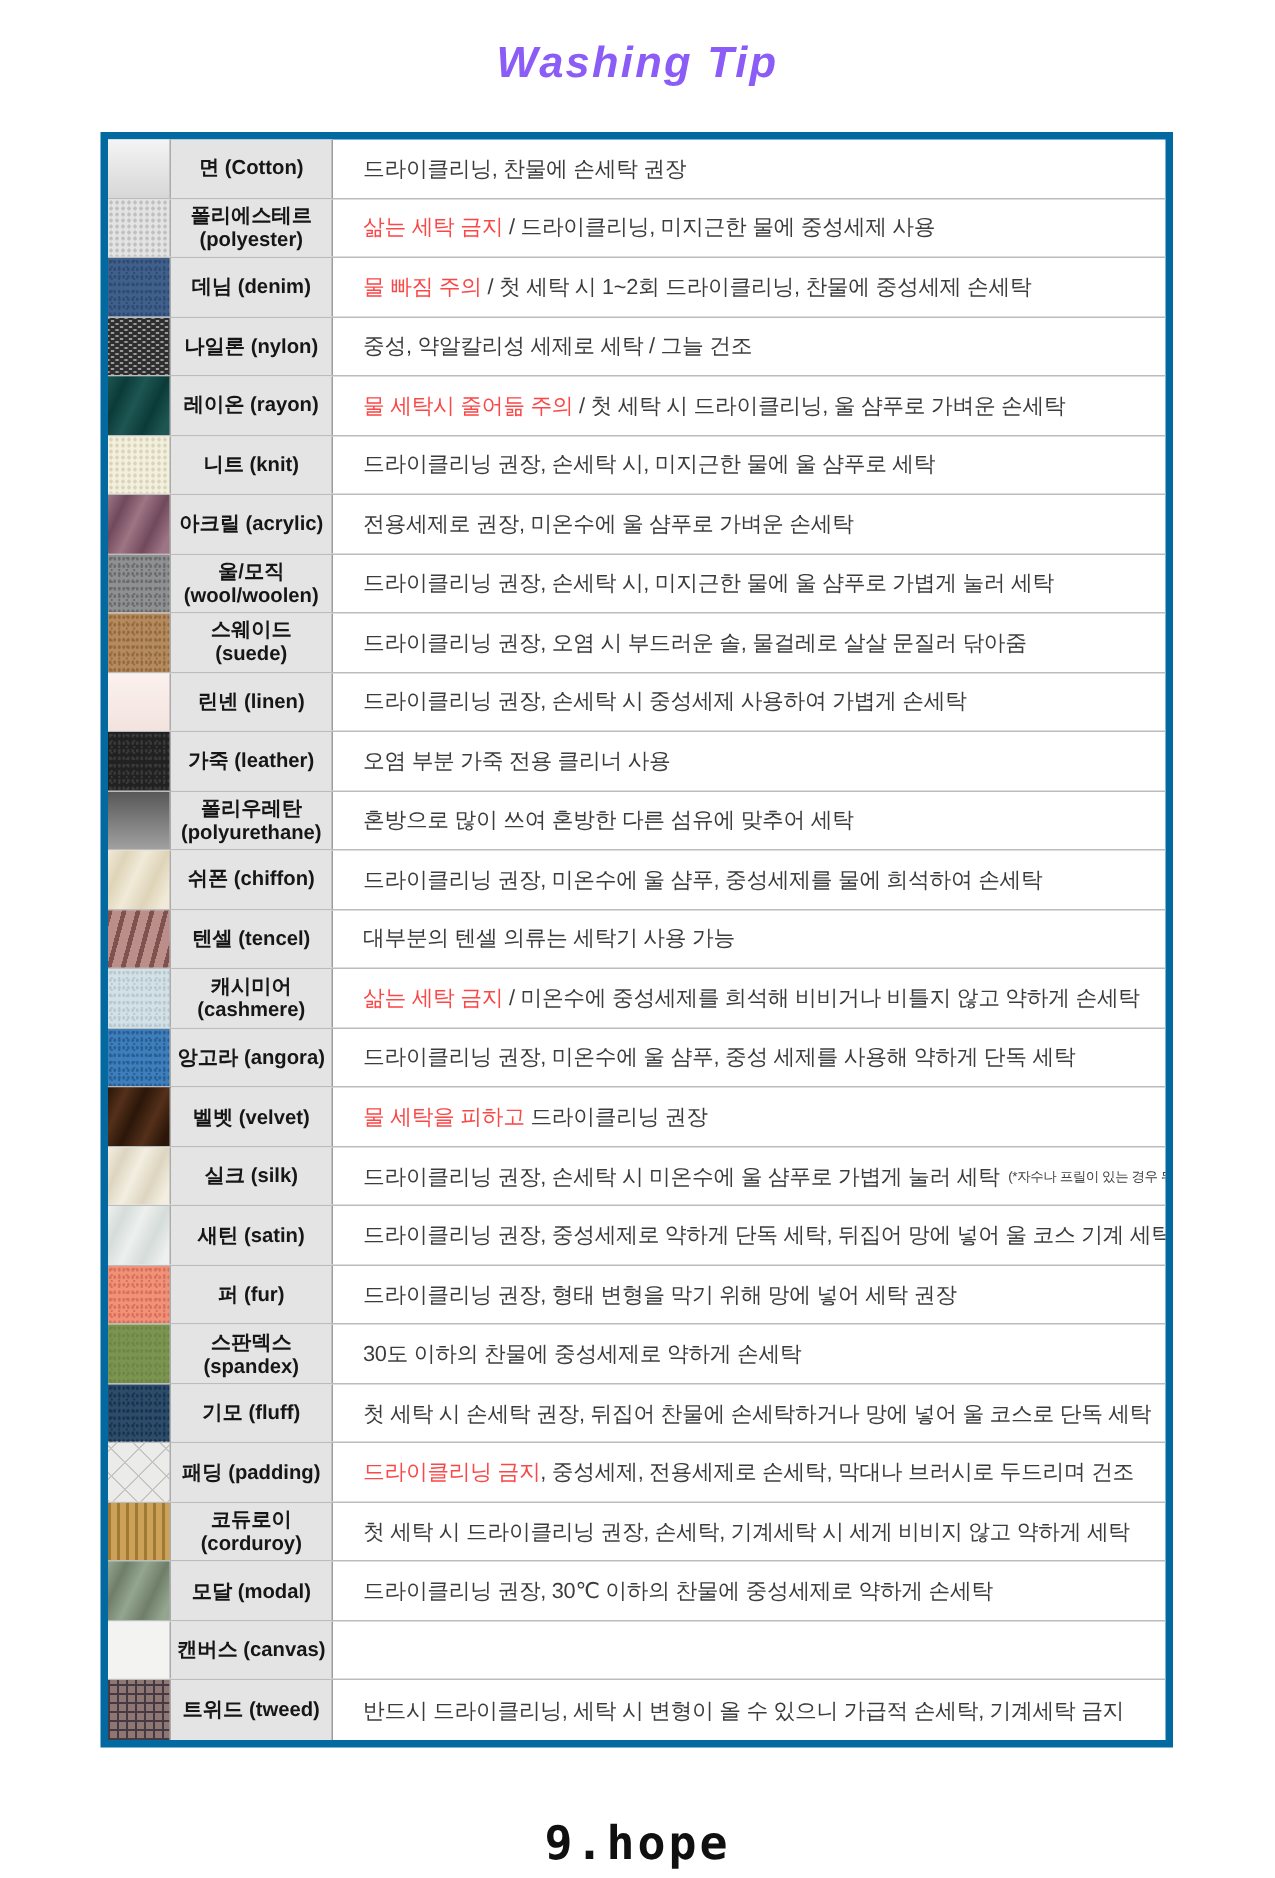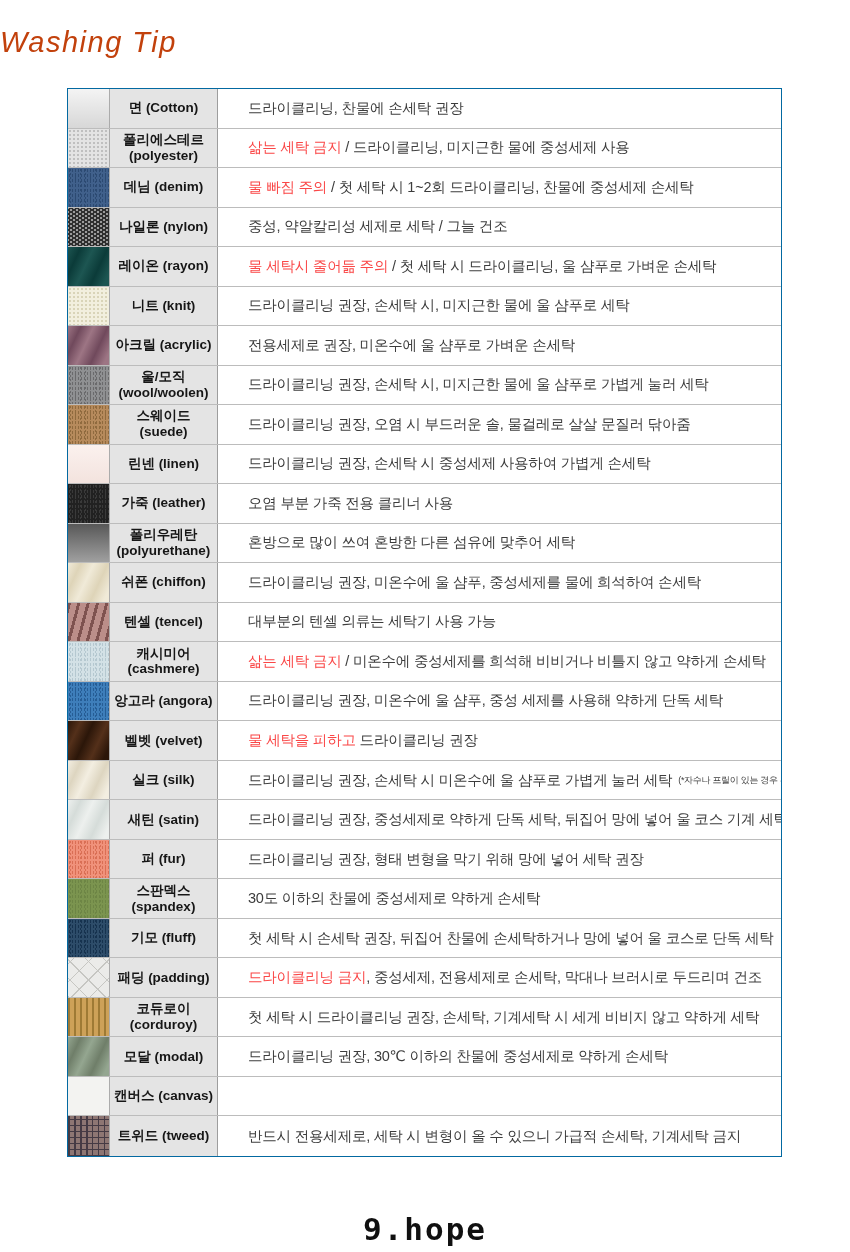--- a/index.html
+++ b/index.html
@@ -2,42 +2,42 @@
 <html><head>
 <meta charset="utf-8">
 <style>
   html,body{margin:0;padding:0;}
   body{
     width:850px;height:1252px;background:#ffffff;position:relative;
     font-family:"Liberation Sans","DejaVu Sans",sans-serif;
     -webkit-font-smoothing:antialiased;
   }
   .title{
-    position:absolute;top:26px;left:0;width:850px;text-align:left;
-    font-style:italic;font-weight:400;font-size:29px;letter-spacing:1.5px;color:#c2410c;
+    position:absolute;top:26px;left:0;width:850px;text-align:center;
+    font-style:italic;font-weight:700;font-size:29px;letter-spacing:1.5px;color:#8b5cf6;
   }
   .wash-table{
     position:absolute;left:67px;top:88px;width:715px;
-    border:1px solid #0369a1;box-sizing:border-box;background:#ffffff;
+    border:5px solid #0369a1;box-sizing:border-box;background:#ffffff;
   }
   .row{
     display:flex;height:39.52px;box-sizing:border-box;border-bottom:1px solid #bcbcbc;
   }
   .row:last-child{border-bottom:none;justify-content:space-between;}
   .swatch{
     width:42px;flex:none;box-sizing:border-box;border-right:1px solid #ababab;
   }
   .name{
     width:108px;flex:none;box-sizing:border-box;background:#e4e4e4;border-right:1px solid #9d9d9d;
     display:flex;flex-direction:column;align-items:center;justify-content:center;
     font-weight:bold;font-size:13.5px;line-height:1.18;color:#161616;text-align:center;
     white-space:nowrap;overflow:hidden;
   }
   .inst{
-    flex:1;display:flex;align-items:center;padding-left:30px;padding-right:4px;
+    flex:1;display:flex;align-items:center;padding-left:20px;padding-right:4px;
     font-size:14.5px;color:#3c3c3c;letter-spacing:-0.2px;
     white-space:nowrap;overflow:hidden;
   }
   .inst .seg{white-space:pre;}
   .inst .small{font-size:9px;letter-spacing:-0.3px;margin-left:2px;color:#3c3c3c;}
   .footer-logo{
     position:absolute;top:1211px;left:0;width:850px;text-align:center;
     font-family:"DejaVu Sans Mono","Liberation Mono",monospace;
     font-weight:bold;font-size:31px;letter-spacing:2px;color:#101010;
   }
@@ -292,18 +292,18 @@
       <div class="name">
         <div>캔버스 (canvas)</div>
       </div>
     </div>
     <div class="row">
       <div class="swatch" style="background-color: rgb(142, 118, 115); background-image: repeating-linear-gradient(0deg, rgb(69, 58, 68) 0px, rgb(69, 58, 68) 1.5px, transparent 1.5px, transparent 6px), repeating-linear-gradient(90deg, rgb(69, 58, 68) 0px, rgb(69, 58, 68) 1.5px, transparent 1.5px, transparent 6px);"></div>
       <div class="name">
         <div>트위드 (tweed)</div>
       </div>
       <div class="inst">
-        <span class="seg">반드시 전용세제로, 세탁 시 변형이 올 수 있으니 가급적 손세탁, 기계세탁 금지</span>
+        <span class="seg">반드시 드라이클리닝, 세탁 시 변형이 올 수 있으니 가급적 손세탁, 기계세탁 금지</span>
       </div>
     </div>
   </div>
 
 <div class="footer-logo">9.hope</div>
 
 </body></html>

